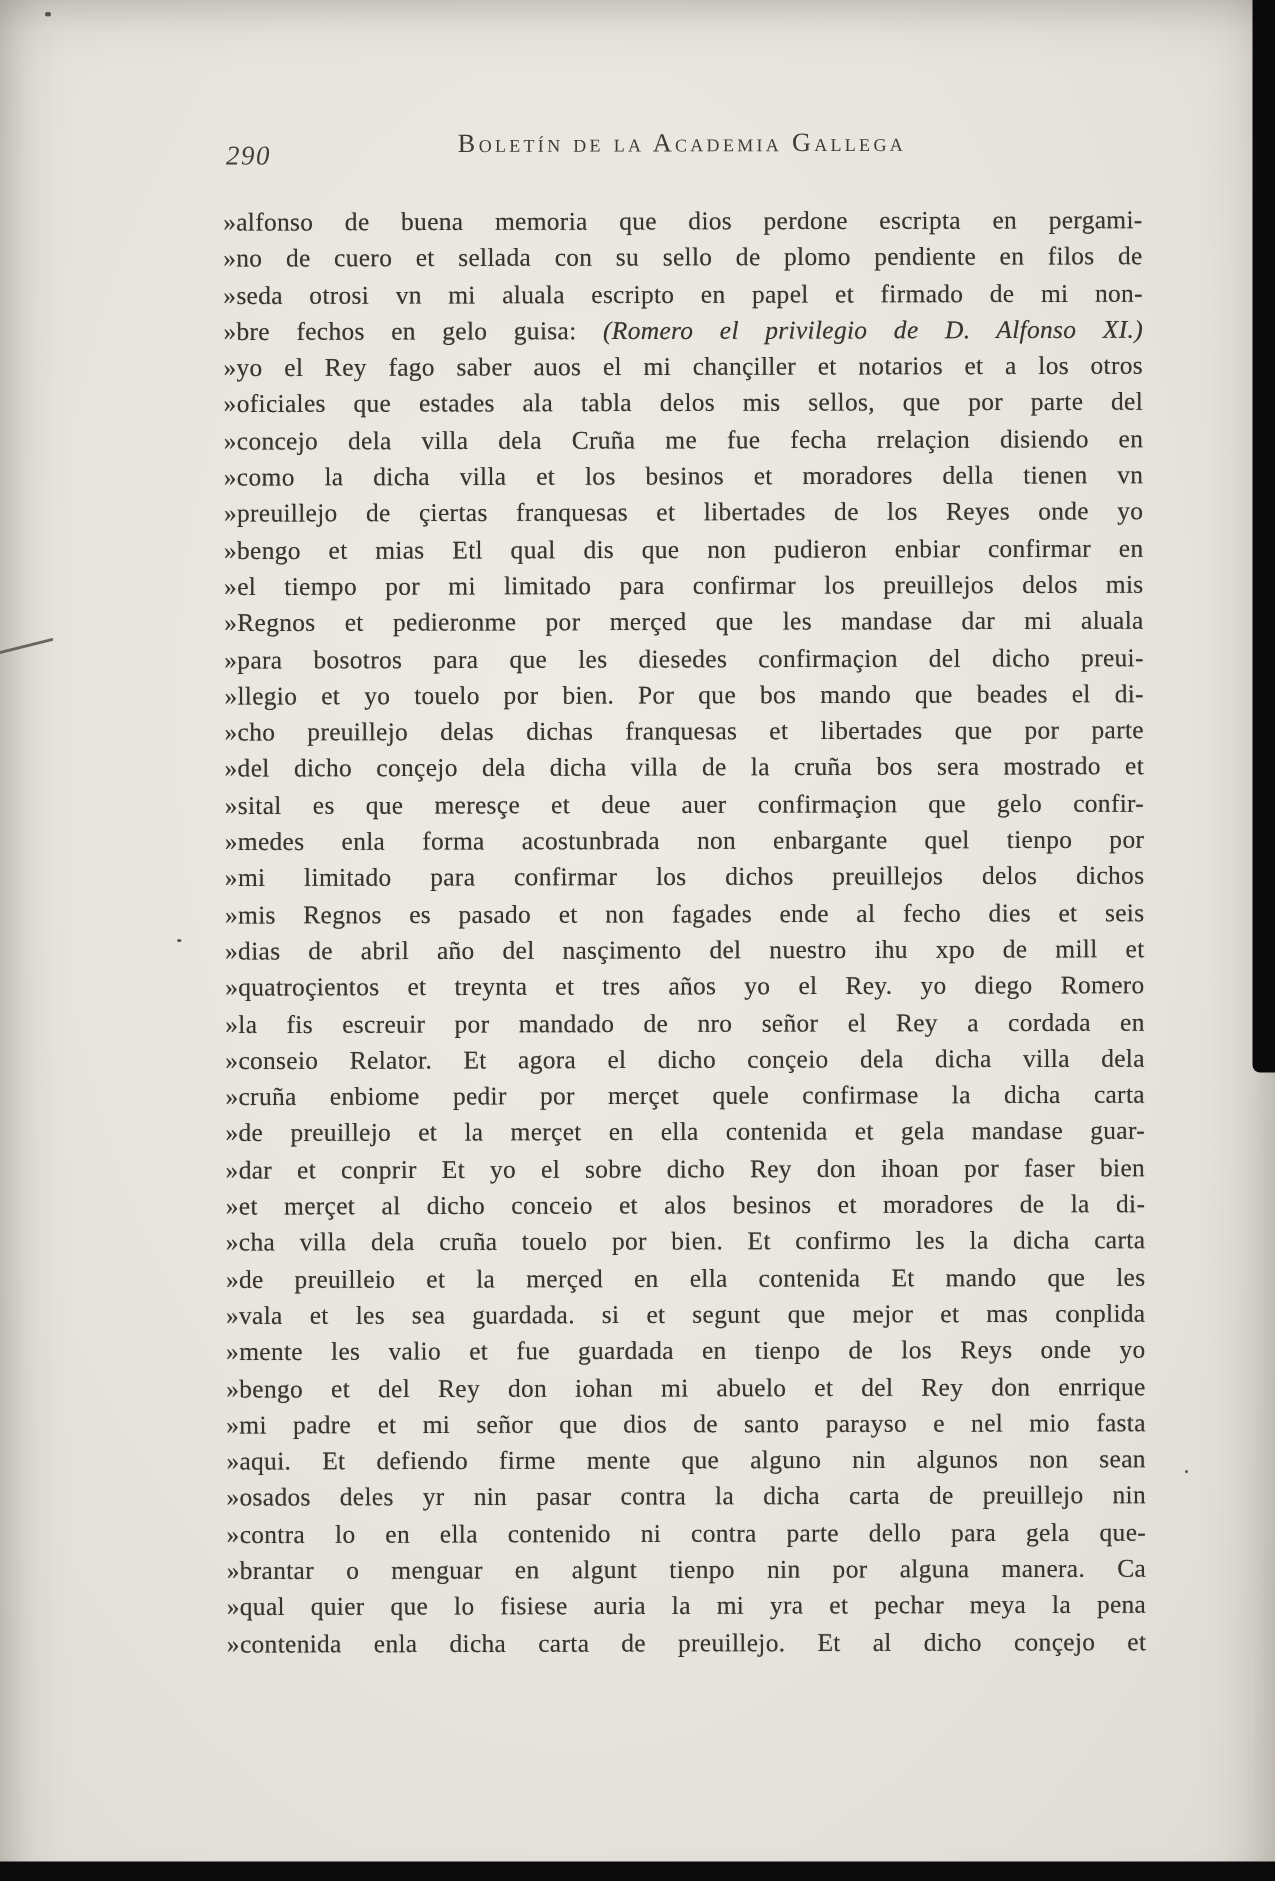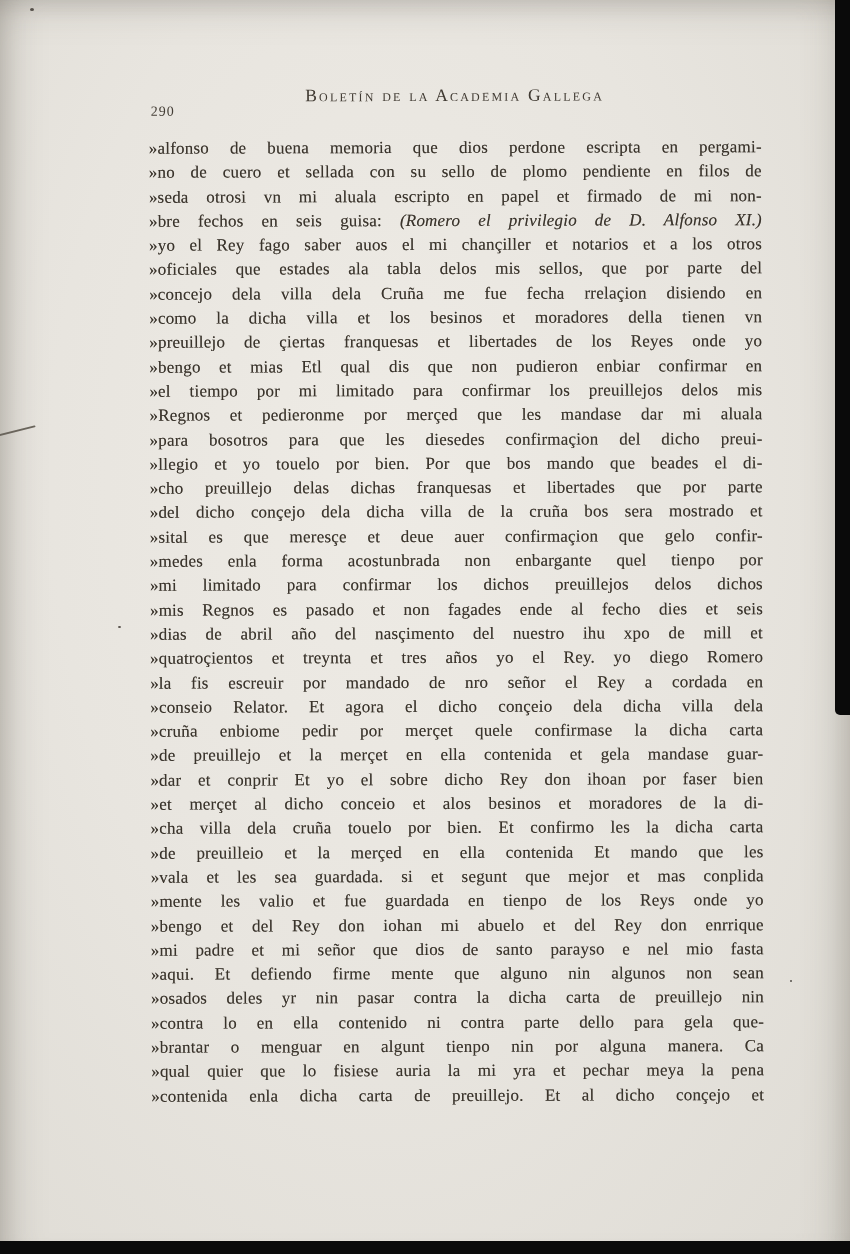--- a/index.html
+++ b/index.html
@@ -28,24 +28,25 @@
   .header {
     position: absolute;
     top: 85px;
     left: 150px;
     width: 612px;
     height: 24px;
   }
   .pagenum {
     position: absolute;
     left: 2px;
-    top: 18px;
-    font-size: 14px;
+    top: 8px;
+    font-size: 18px;
     letter-spacing: 1px;
     color: #433d35;
+    font-style: italic;
   }
   .title {
     display: block;
     text-align: center;
     font-variant: small-caps;
     font-size: 17.5px;
     letter-spacing: 2.2px;
     color: #403a32;
   }
 
@@ -115,21 +116,21 @@
 
     <div class="header">
       <span class="pagenum">290</span>
       <span class="title">Boletín de la Academia Gallega</span>
     </div>
 
     <div class="text-block">
         <div class="line"><span>»alfonso de buena memoria que dios perdone escripta en pergami-</span></div>
         <div class="line"><span>»no de cuero et sellada con su sello de plomo pendiente en filos de</span></div>
         <div class="line"><span>»seda otrosi vn mi aluala escripto en papel et firmado de mi non-</span></div>
-        <div class="line"><span>»bre fechos en seis guisa: </span><span class="italic">(Romero el privilegio de D. Alfonso XI.)</span></div>
+        <div class="line"><span>»bre fechos en gelo guisa: </span><span class="italic">(Romero el privilegio de D. Alfonso XI.)</span></div>
         <div class="line"><span>»yo el Rey fago saber auos el mi chançiller et notarios et a los otros</span></div>
         <div class="line"><span>»oficiales que estades ala tabla delos mis sellos, que por parte del</span></div>
         <div class="line"><span>»concejo dela villa dela Cruña me fue fecha rrelaçion disiendo en</span></div>
         <div class="line"><span>»como la dicha villa et los besinos et moradores della tienen vn</span></div>
         <div class="line"><span>»preuillejo de çiertas franquesas et libertades de los Reyes onde yo</span></div>
         <div class="line"><span>»bengo et mias Etl qual dis que non pudieron enbiar confirmar en</span></div>
         <div class="line"><span>»el tiempo por mi limitado para confirmar los preuillejos delos mis</span></div>
         <div class="line"><span>»Regnos et pedieronme por merçed que les mandase dar mi aluala</span></div>
         <div class="line"><span>»para bosotros para que les diesedes confirmaçion del dicho preui-</span></div>
         <div class="line"><span>»llegio et yo touelo por bien. Por que bos mando que beades el di-</span></div>

